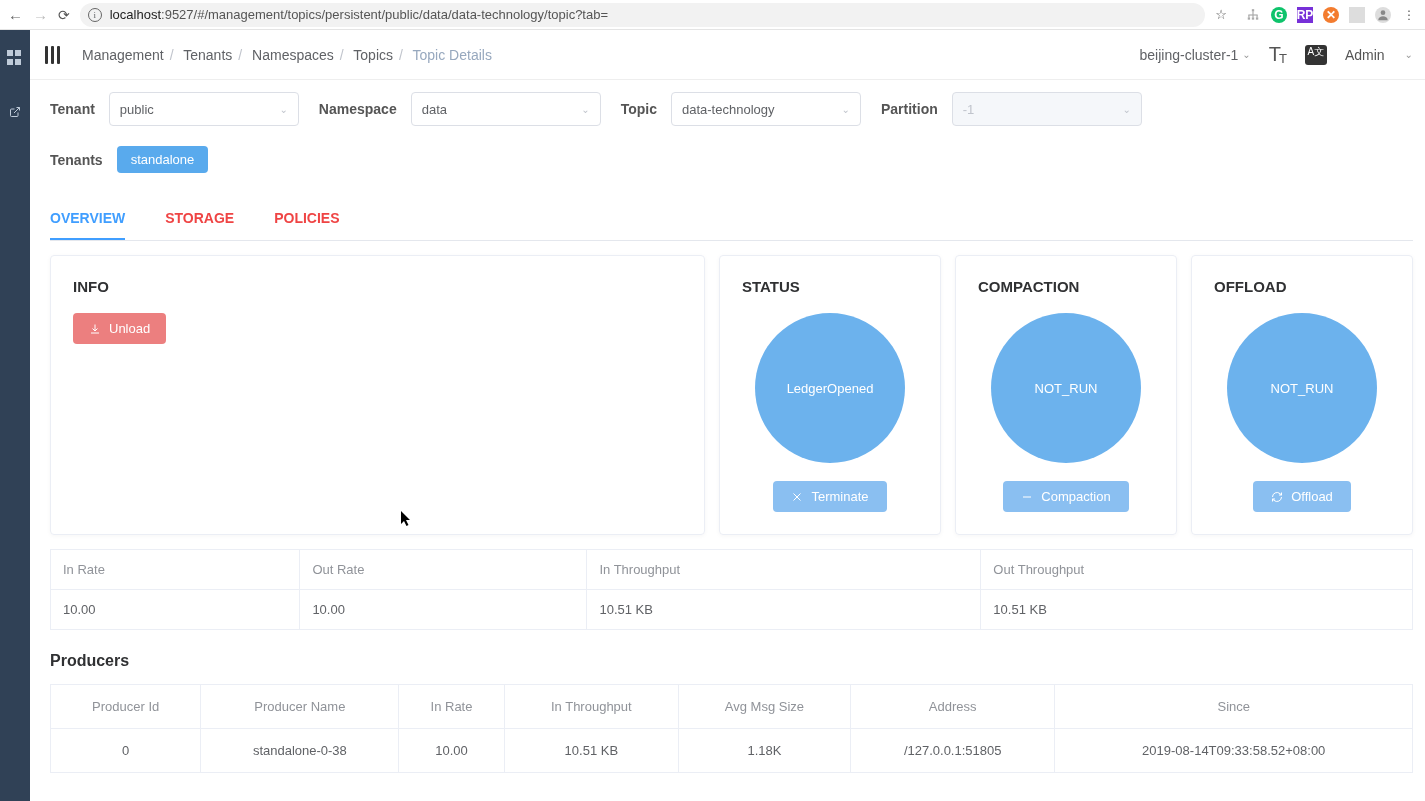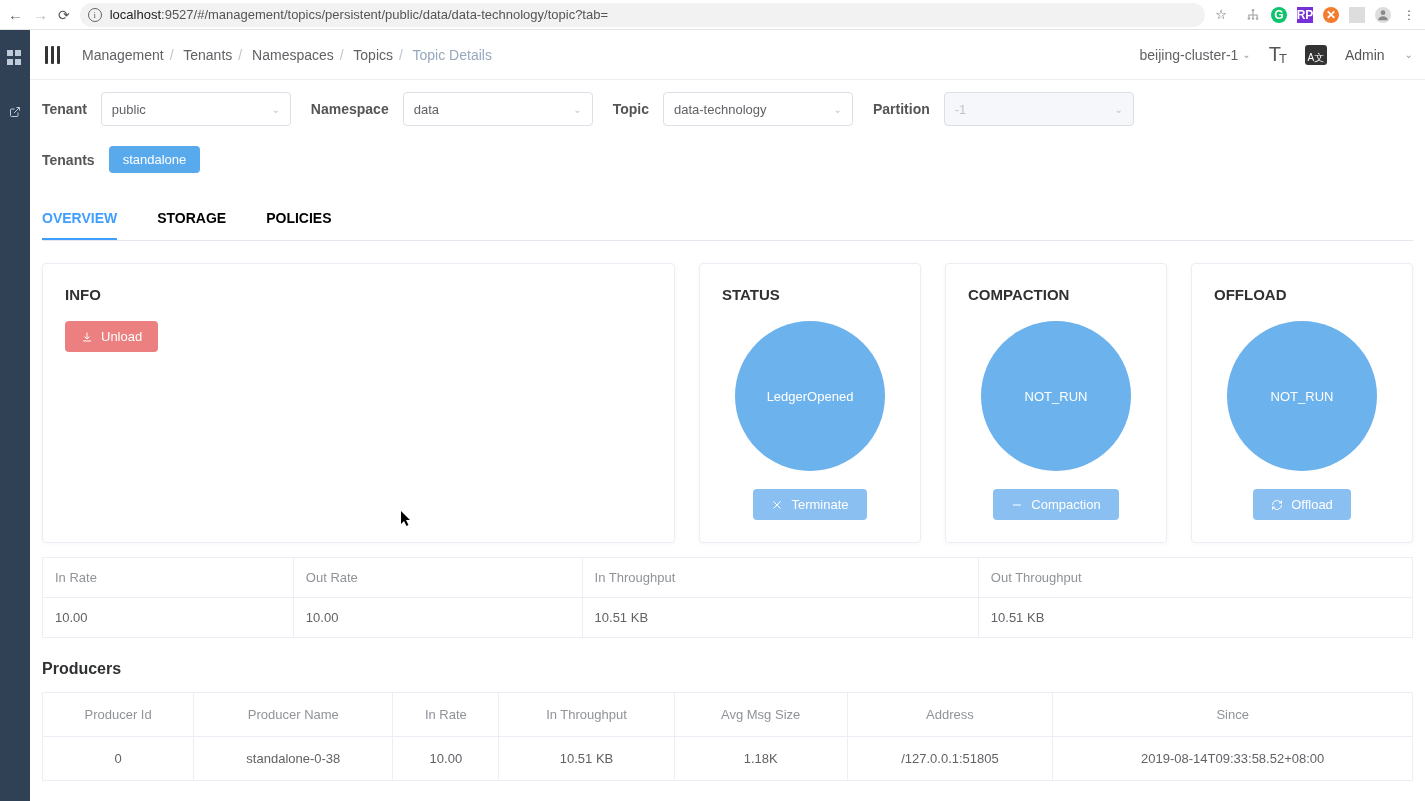--- a/index.html
+++ b/index.html
@@ -36,43 +36,43 @@
   .topbar { height:50px; display:flex; align-items:center; padding:0 12px; border-bottom:1px solid #eee; }
   .hamburger { width:20px; display:flex; gap:3px; justify-content:center; margin-right:20px;}
   .hamburger span { width:3px; height:18px; background:#333; border-radius:1px;}
   .breadcrumb { flex:1; font-size:14px; color:#606266; }
   .breadcrumb .sep { color:#c0c4cc; margin:0 6px; }
   .breadcrumb .current { color:#97a8be; }
   .header-right { display:flex; align-items:center; gap:18px; color:#555; }
   .cluster-select { display:flex; align-items:center; gap:4px; color:#606266; font-size:14px;}
   .tt-icon { font-family:Georgia,serif; font-size:18px; display:flex; align-items:flex-end;}
   .tt-icon .big{font-size:20px;} .tt-icon .small{font-size:13px; margin-left:-2px;}
-  .lang-box { width:22px; height:20px; background:#333; color:#fff; border-radius:3px; font-size:10px; display:flex; align-items:flex-end; justify-content:center; }
+  .lang-box { width:22px; height:20px; background:#333; color:#fff; border-radius:3px; font-size:10px; display:flex; align-items:flex-start; justify-content:center; }
   .admin { display:flex; align-items:center; gap:20px; font-size:14px;}
   .chev { font-size:10px; color:#999; }
 
-  .content { padding: 12px 12px 0 12px; overflow:auto; }
+  .content { padding: 12px 12px 0 20px; overflow:auto; }
 
   
   .filters { display:flex; align-items:center; gap:20px; flex-wrap:wrap; }
   .filter { display:flex; align-items:center; gap:14px; }
   .filter label { font-weight:600; color:#555; font-size:14px;}
   .select { width:190px; height:34px; border:1px solid #dcdfe6; border-radius:4px; display:flex; align-items:center; justify-content:space-between; padding:0 10px; color:#606266; font-size:13px; background:#fff;}
   .select.disabled { background:#f5f7fa; color:#c0c4cc; }
   .select .arrow { color:#c0c4cc; font-size:10px;}
   .cluster-row { margin-top:20px; display:flex; align-items:center; gap:14px;}
   .tag-standalone { background:#59aaed; color:#fff; padding:6px 14px; border-radius:4px; font-size:13px;}
 
   
   .tabs { margin-top:37px; border-bottom:1px solid #e4e7ed; display:flex; gap:40px;}
-  .tab { padding:0 0 12px 0; font-size:14px; font-weight:600; color:#000000; }
+  .tab { padding:0 0 12px 0; font-size:14px; font-weight:600; color:#ef4444; }
   .tab.active { color:#409eff; border-bottom:2px solid #409eff; }
 
   
-  .cards { display:flex; gap:24px; margin-top:22px; }
+  .cards { display:flex; gap:14px; margin-top:14px; }
   .card { border:1px solid #ebeef5; border-radius:4px; padding:22px; box-shadow:0 1px 4px rgba(0,0,0,.04);}
   .info-card { flex:1; min-width:520px;}
   .small-card { width:222px; display:flex; flex-direction:column; align-items:center;}
   .card h3 { font-size:15px; font-weight:700; color:#303133; margin-bottom:18px; align-self:flex-start;}
   .info-table { width:100%; border:1px solid #ebeef5; border-radius:2px; border-collapse:collapse;}
   .info-table td { border:1px solid #ebeef5; padding:10px 12px; font-size:13px; color:#606266;}
   .info-table td:first-child { width:45%; }
   .btn { display:inline-flex; align-items:center; gap:8px; border:none; border-radius:4px; color:#fff; font-size:13px; padding:8px 16px; cursor:pointer;}
   .btn-salmon { background:#ec7f7f; }
   .btn-blue { background:#8abff1; }

